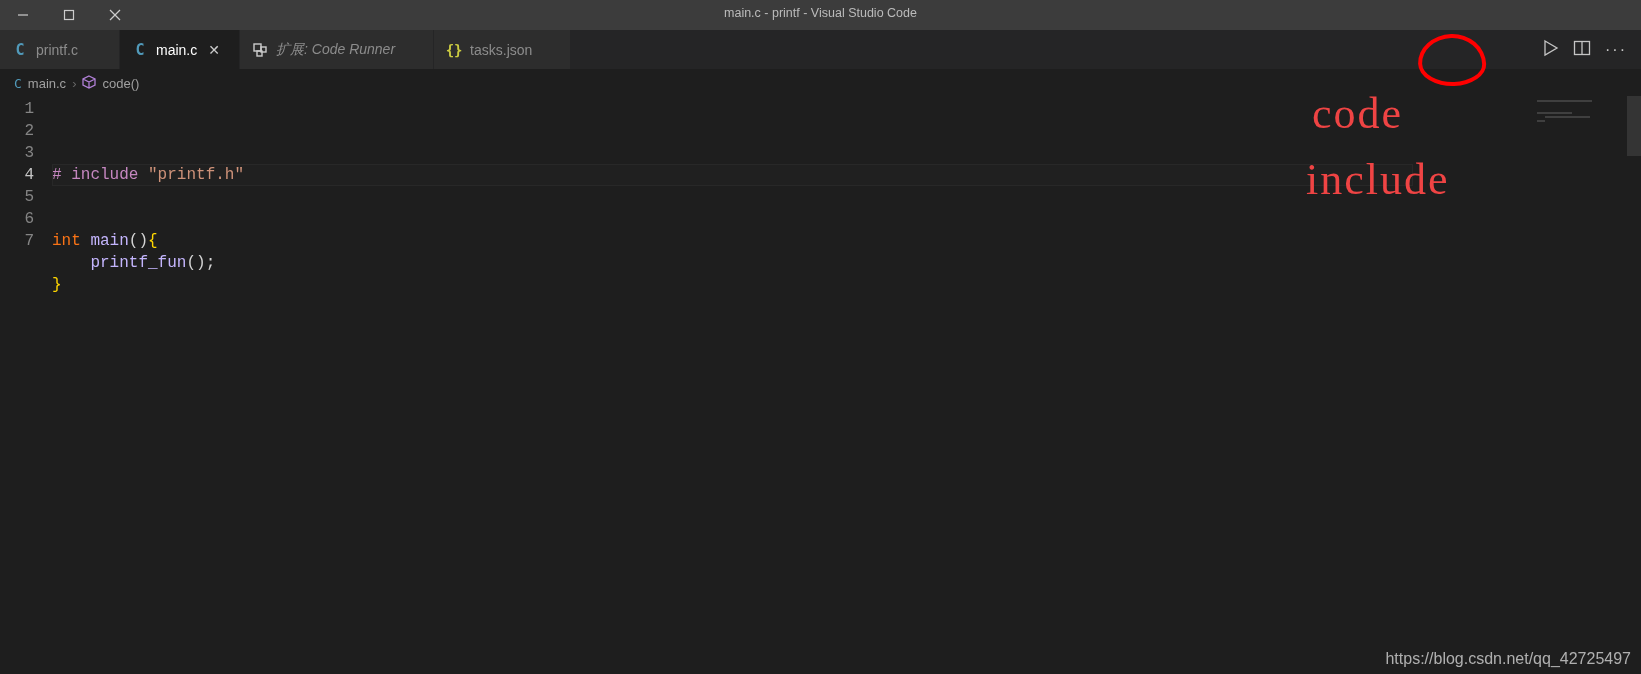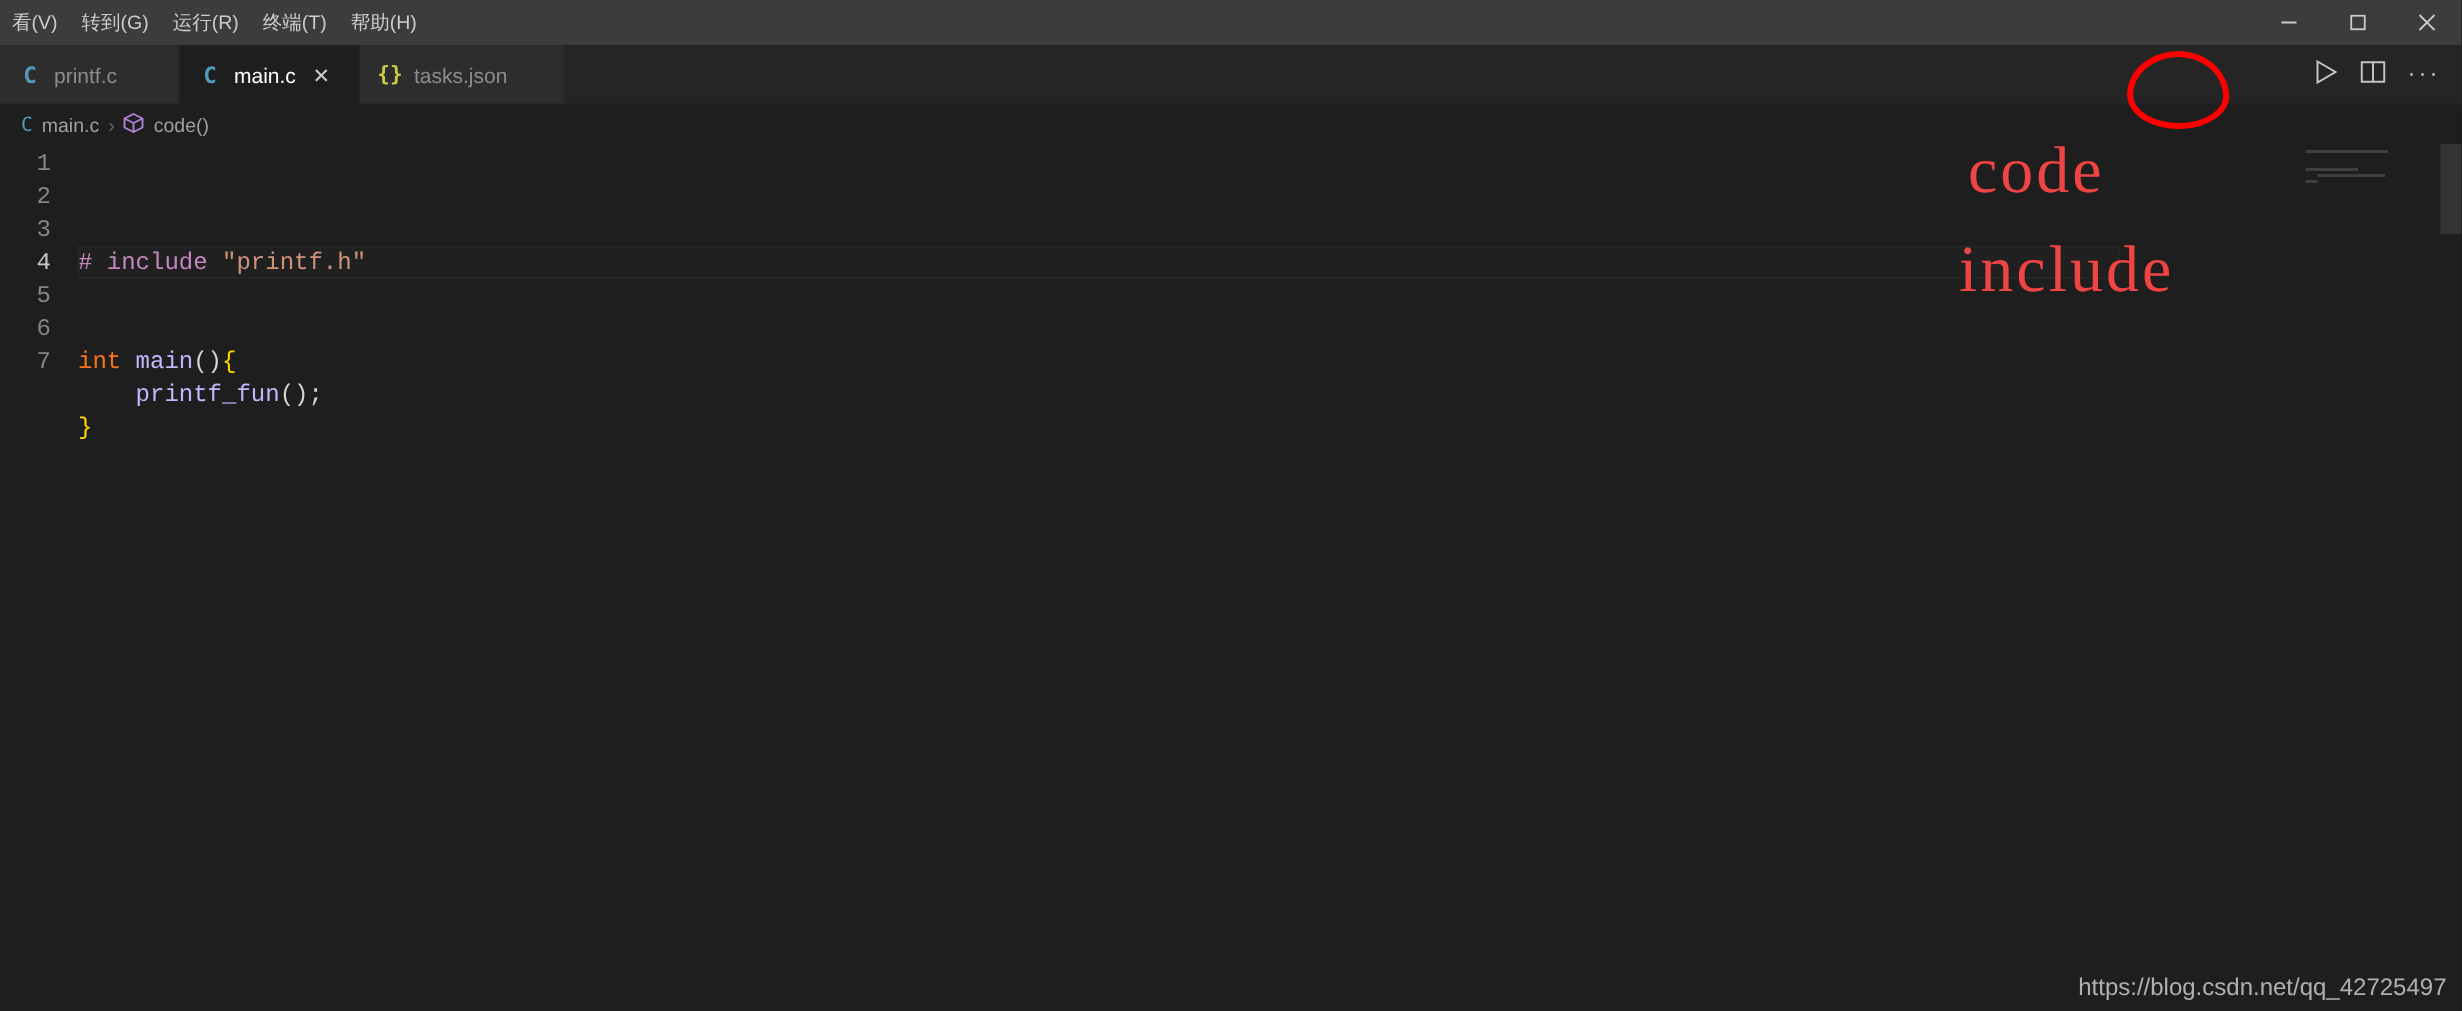--- a/index.html
+++ b/index.html
@@ -207,38 +207,22 @@
     font-size: 16px;
     opacity: 0.85;
     font-family: Arial, sans-serif;
     margin-left: 34px;
   }
 </style>
 </head>
 <body>
 
 <div class="title-bar">
-  <div class="menu-bar">
-    <div class="menu-item">
-        <span>看(V)</span>
-      </div>
-    <div class="menu-item">
-        <span>转到(G)</span>
-      </div>
-    <div class="menu-item">
-        <span>运行(R)</span>
-      </div>
-    <div class="menu-item">
-        <span>终端(T)</span>
-      </div>
-    <div class="menu-item">
-        <span>帮助(H)</span>
-      </div>
-  </div>
-
+
+  <div class="window-title">main.c - printf - Visual Studio Code</div>
 
   <div class="window-controls">
     <div class="win-ctrl">
       <svg>
           <line x1="1" y1="6" x2="11" y2="6"></line>
         </svg>
     </div>
     <div class="win-ctrl">
       <svg>
           <rect x="1.5" y="1.5" width="9" height="9"></rect>
@@ -260,20 +244,31 @@
     <span class="tab-label">printf.c</span>
     <span class="close">✕</span>
   </div>
 
   <div class="tab active">
     <span class="c-icon">C</span>
     <span class="tab-label">main.c</span>
     <span class="close">✕</span>
   </div>
 
+  <div class="tab italic" style="min-width:190px">
+    <span class="ext-icon">
+      <svg viewBox="0 0 16 16">
+          <rect x="2" y="2" width="7" height="7"></rect>
+          <rect x="9" y="5" width="5" height="5"></rect>
+          <rect x="5" y="9" width="5" height="5"></rect>
+        </svg>
+    </span>
+    <span class="tab-label">扩展: Code Runner</span>
+    <span class="close">✕</span>
+  </div>
 
   <div class="tab">
     <span class="json-icon">{}</span>
     <span class="tab-label">tasks.json</span>
     <span class="close">✕</span>
   </div>
 
   <div class="tabs-spacer"></div>
 
   <div class="tab-actions">

